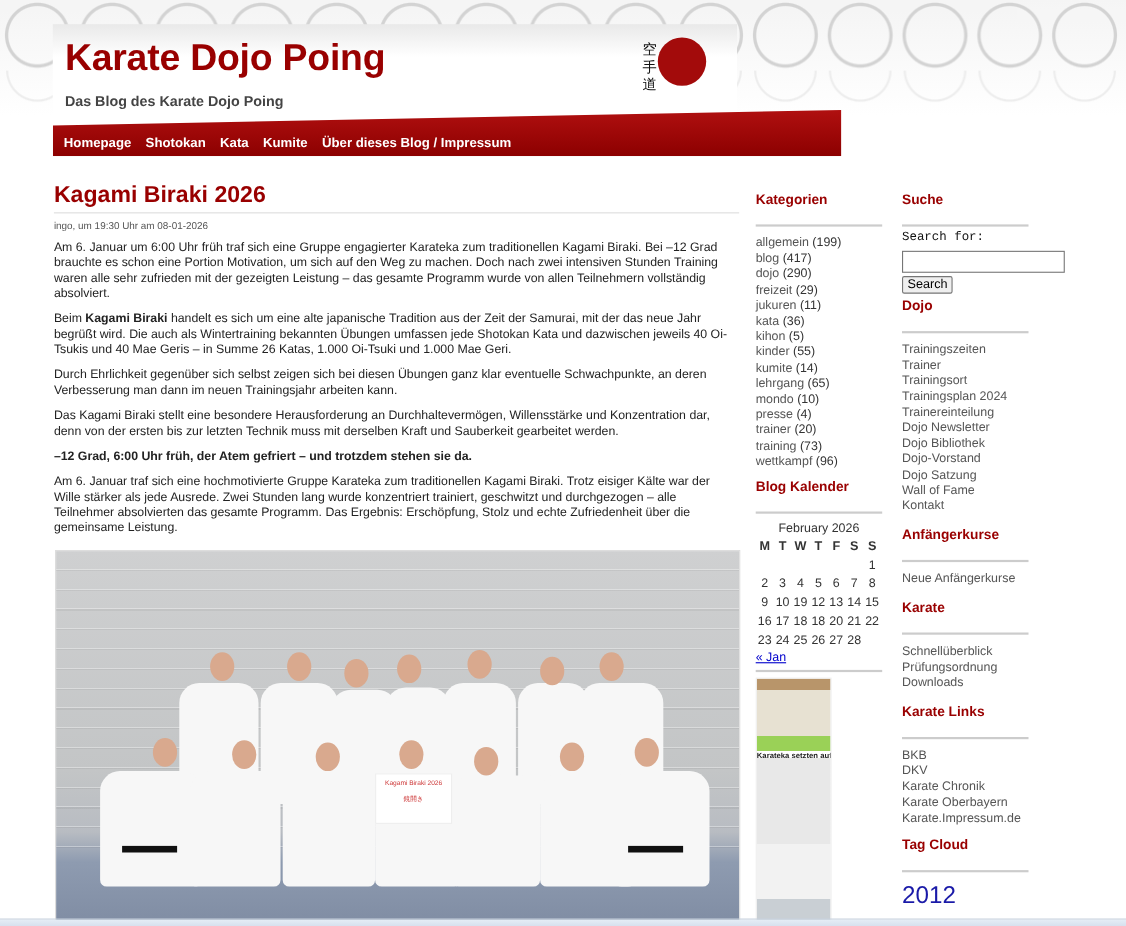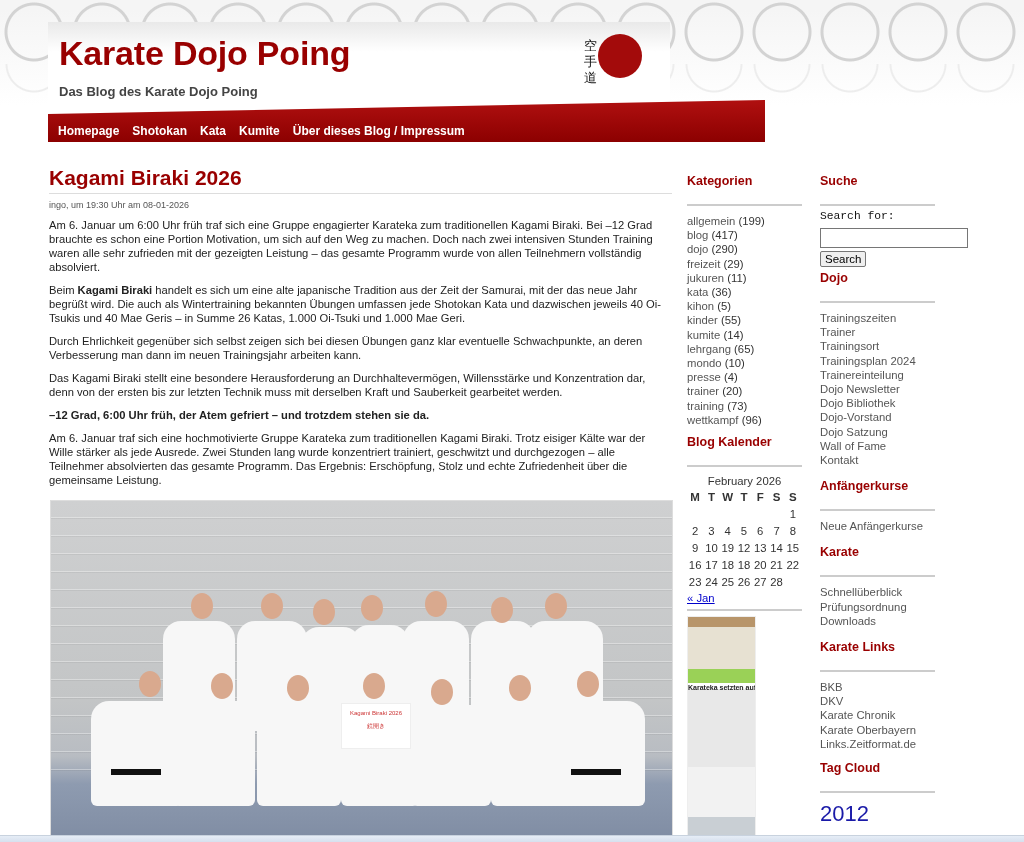--- a/index.html
+++ b/index.html
@@ -307,21 +307,21 @@
         <li><a href="#">Downloads</a></li>
       </ul>
   </div>
   <div class="block">
     <h3 class="side-title">Karate Links</h3>
     <ul class="side-list">
         <li><a href="#">BKB</a></li>
         <li><a href="#">DKV</a></li>
         <li><a href="#">Karate Chronik</a></li>
         <li><a href="#">Karate Oberbayern</a></li>
-        <li><a href="#">Links.Zeitformat.de</a></li>
+        <li><a href="#">Karate.Impressum.de</a></li>
       </ul>
   </div>
   <div style="margin-top:-2px">
     <h3 class="side-title">Tag Cloud</h3>
     <div class="tag-cloud" id="tag-cloud"><a class="tag-big" style="margin-right: 3px;">2012</a></div>
   </div>
 </aside>
 
 <div class="bottom-bar"></div>
 

